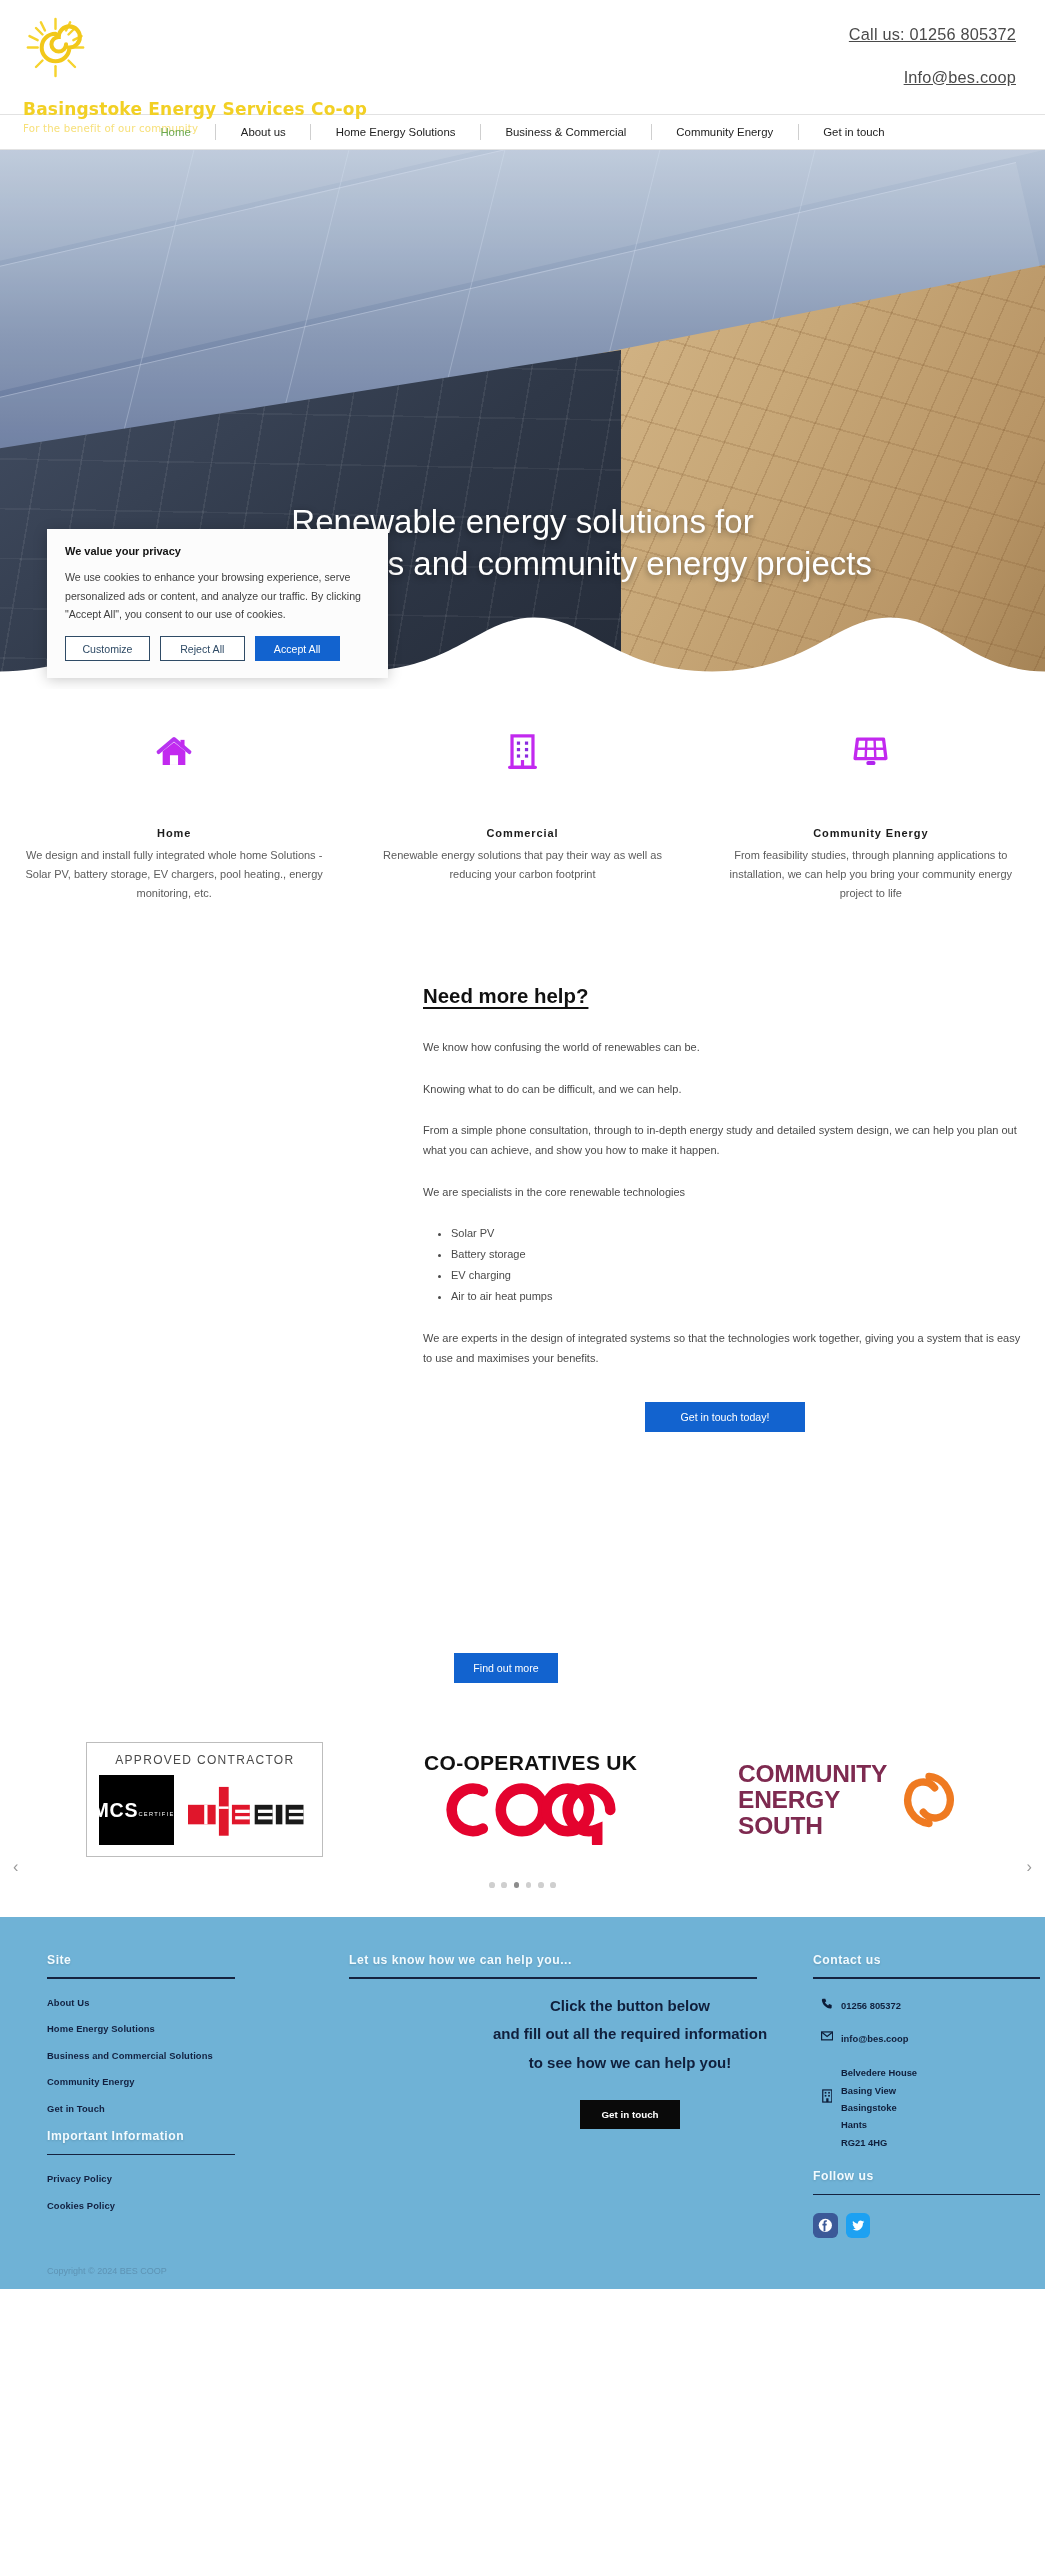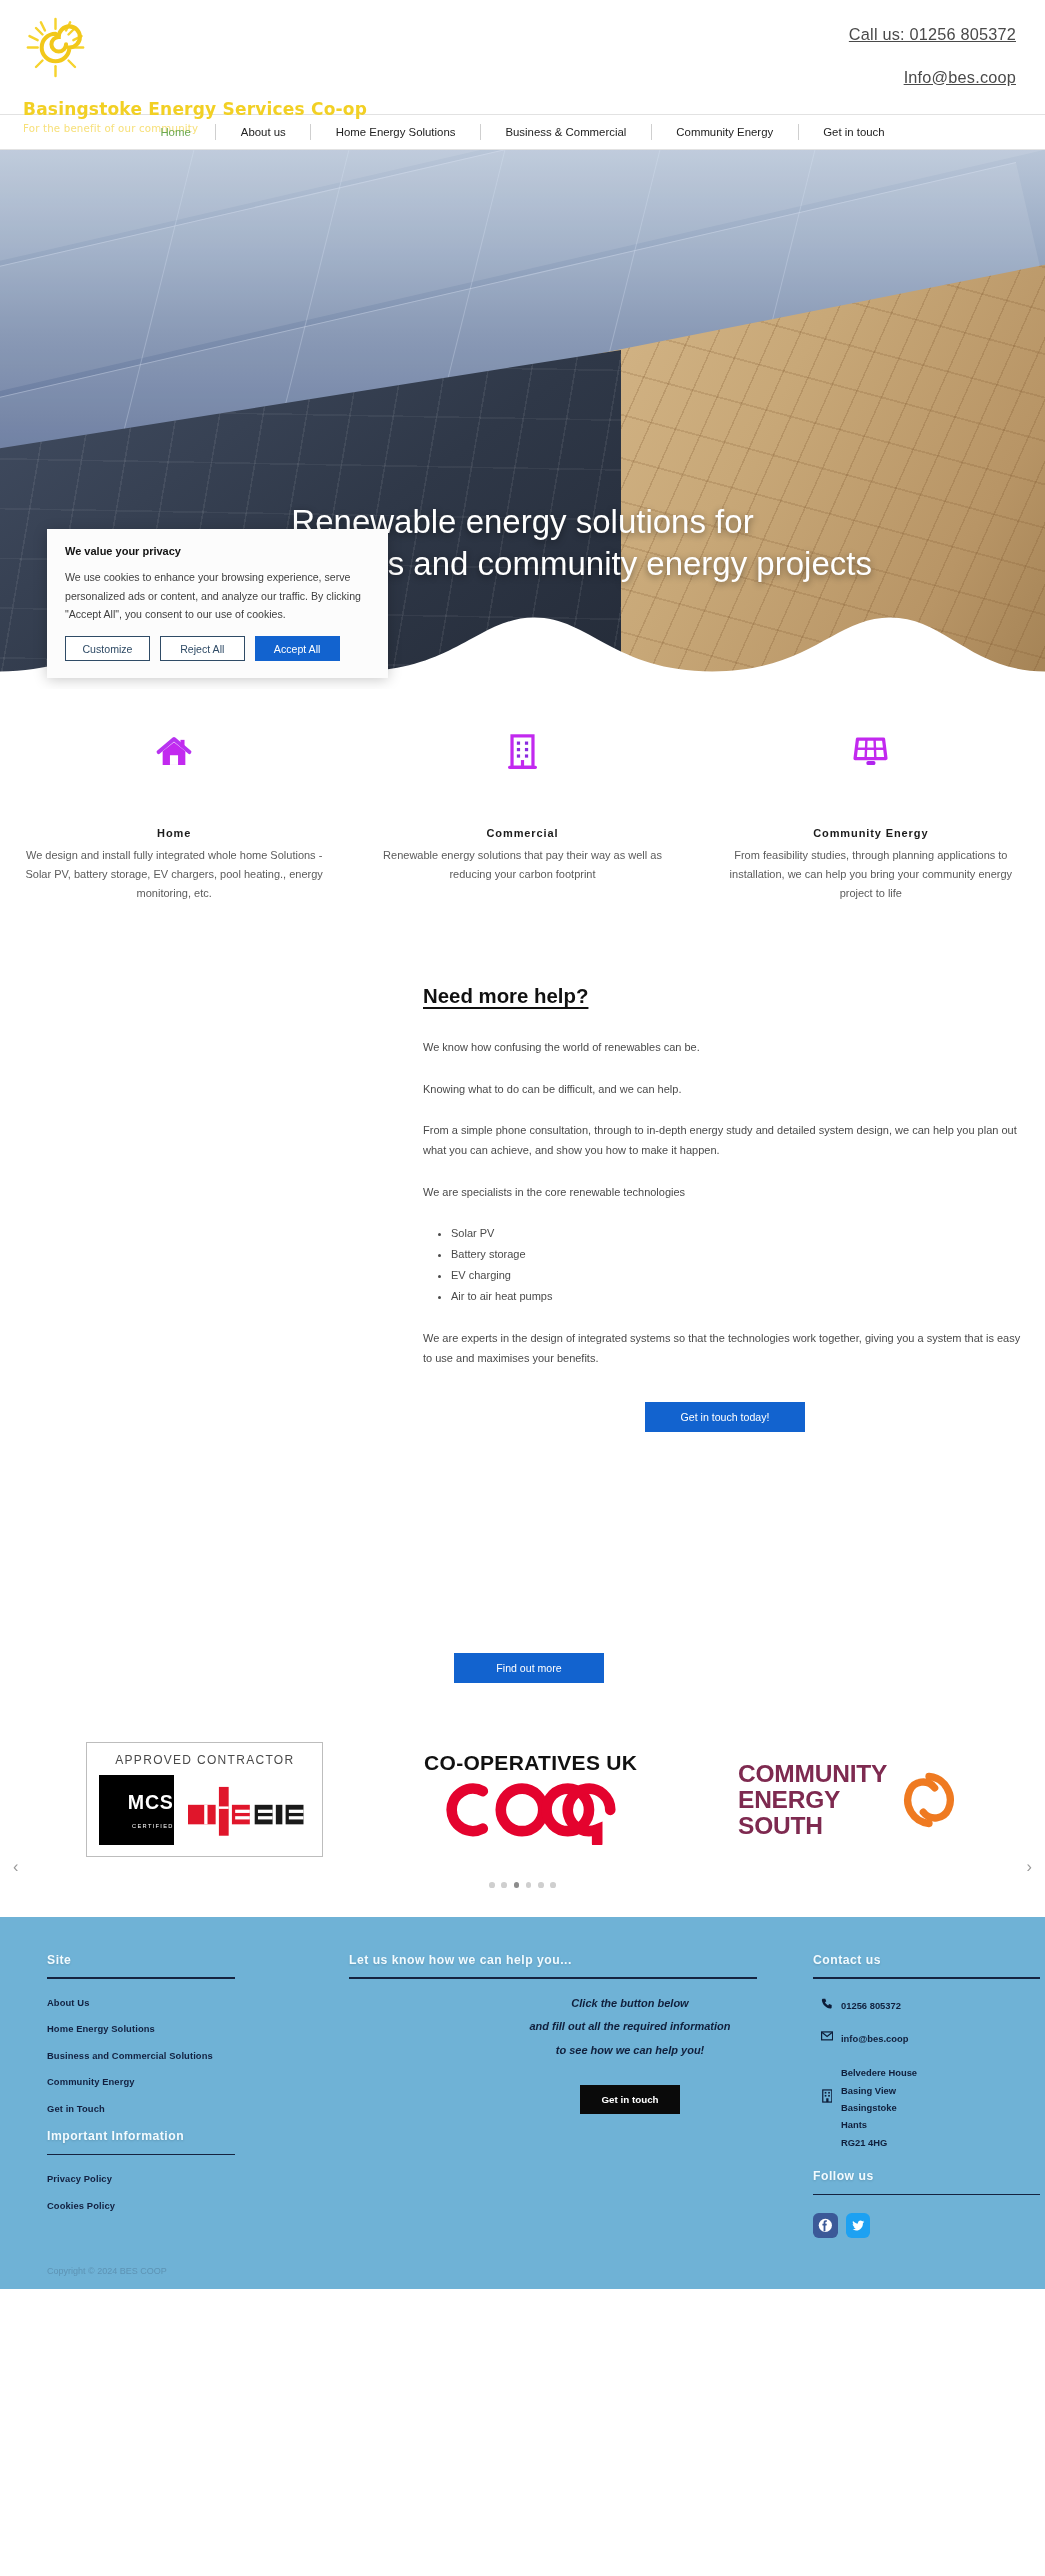--- a/index.html
+++ b/index.html
@@ -153,40 +153,40 @@
     display:block; background:#1263cf; color:#fff; border:none;
     font-size:10.6px; padding:9px 0; width:160px; text-align:center;
     cursor:pointer; margin:34px auto 0 auto;
   }
 
   
   .findout-wrap{ height:269px; position:relative; }
   .btn-findout{
     position:absolute; left:454px; top:204px;
     background:#1263cf; color:#fff; border:none;
-    font-size:10.6px; padding:9px 0; width:150px; text-align:center; cursor:pointer;
+    font-size:10.6px; padding:9px 0; width:104px; text-align:center; cursor:pointer;
   }
 
   
   .carousel{ position:relative; padding:24.5px 0 29px 0; }
   .carousel-track{ display:flex; align-items:center; justify-content:space-around; padding:0 36px; }
   .cs-arrow{
     position:absolute; top:139px; font-size:16.3px; color:#9a9a9a; cursor:pointer; user-select:none;
   }
   .cs-arrow.left{ left:13px; }
   .cs-arrow.right{ right:13px; }
 
   .mcs-card{
     border:0.8px solid #bdbdbd; width:237px; padding:9.8px 11.4px 11.4px 11.4px; background:#fff;
   }
   .mcs-head{ text-align:center; font-size:12px; letter-spacing:1.3px; color:#4a4a4a; margin-bottom:8.2px; }
   .mcs-body{ display:flex; align-items:center; gap:14.7px; }
   .mcs-black{
     background:#000; color:#fff; width:75px; height:70px;
-    display:flex; flex-direction:column; align-items:flex-end; justify-content:center;
+    display:flex; flex-direction:row; align-items:center; justify-content:center;
   }
   .mcs-black .m1{ font-size:19.6px; font-weight:700; letter-spacing:0.8px; }
   .mcs-black .m2{ font-size:5.7px; letter-spacing:1.3px; margin-top:8.2px; }
   .niceic{ display:flex; align-items:center; }
 
   .coop-logo{ text-align:center; }
   .coop-title{ font-size:21px; font-weight:700; color:#111; letter-spacing:0.3px; margin-bottom:3.3px; }
 
   .ces-logo{ display:flex; align-items:center; gap:11.4px; }
   .ces-text{ font-size:24.5px; font-weight:700; color:#7e2a50; line-height:1.06; letter-spacing:-0.2px; }
@@ -211,21 +211,21 @@
   .f-rule{ height:1.6px; background:#15233f; margin:10.6px 0 18px 0; width:188px; }
   .f-rule.w2{ width:408px; }
   .f-rule.w3{ width:227px; }
   .f-link{
     display:block; font-size:9.4px; font-weight:700; color:#122040;
     margin-bottom:15.5px; cursor:pointer; letter-spacing:0.1px;
   }
   .f-head.second{ margin-top:13px; }
 
   .help-block{ text-align:center; padding-left:98px; }
-  .help-line{ font-size:11px; font-weight:700; color:#101f3c; margin-bottom:11.4px;font-style:italic; }
+  .help-line{ font-size:15px; font-weight:700; color:#101f3c; margin-bottom:11.4px; }
   .btn-black{
     display:inline-block; background:#0a0a0a; color:#fff; border:none;
     font-size:9.8px; font-weight:700; padding:9px 21px; margin-top:18px; cursor:pointer;
   }
 
   .contact-rows{ margin-top:1.6px; }
   .c-row{ display:flex; align-items:flex-start; margin-bottom:16.3px; }
   .c-icon{ width:28px; flex:0 0 28px; display:flex; justify-content:center; padding-top:0.8px; }
   .c-val{ font-size:9.4px; font-weight:700; color:#101f3c; line-height:1.85; }
   .follow-head{ margin-top:18px; }

